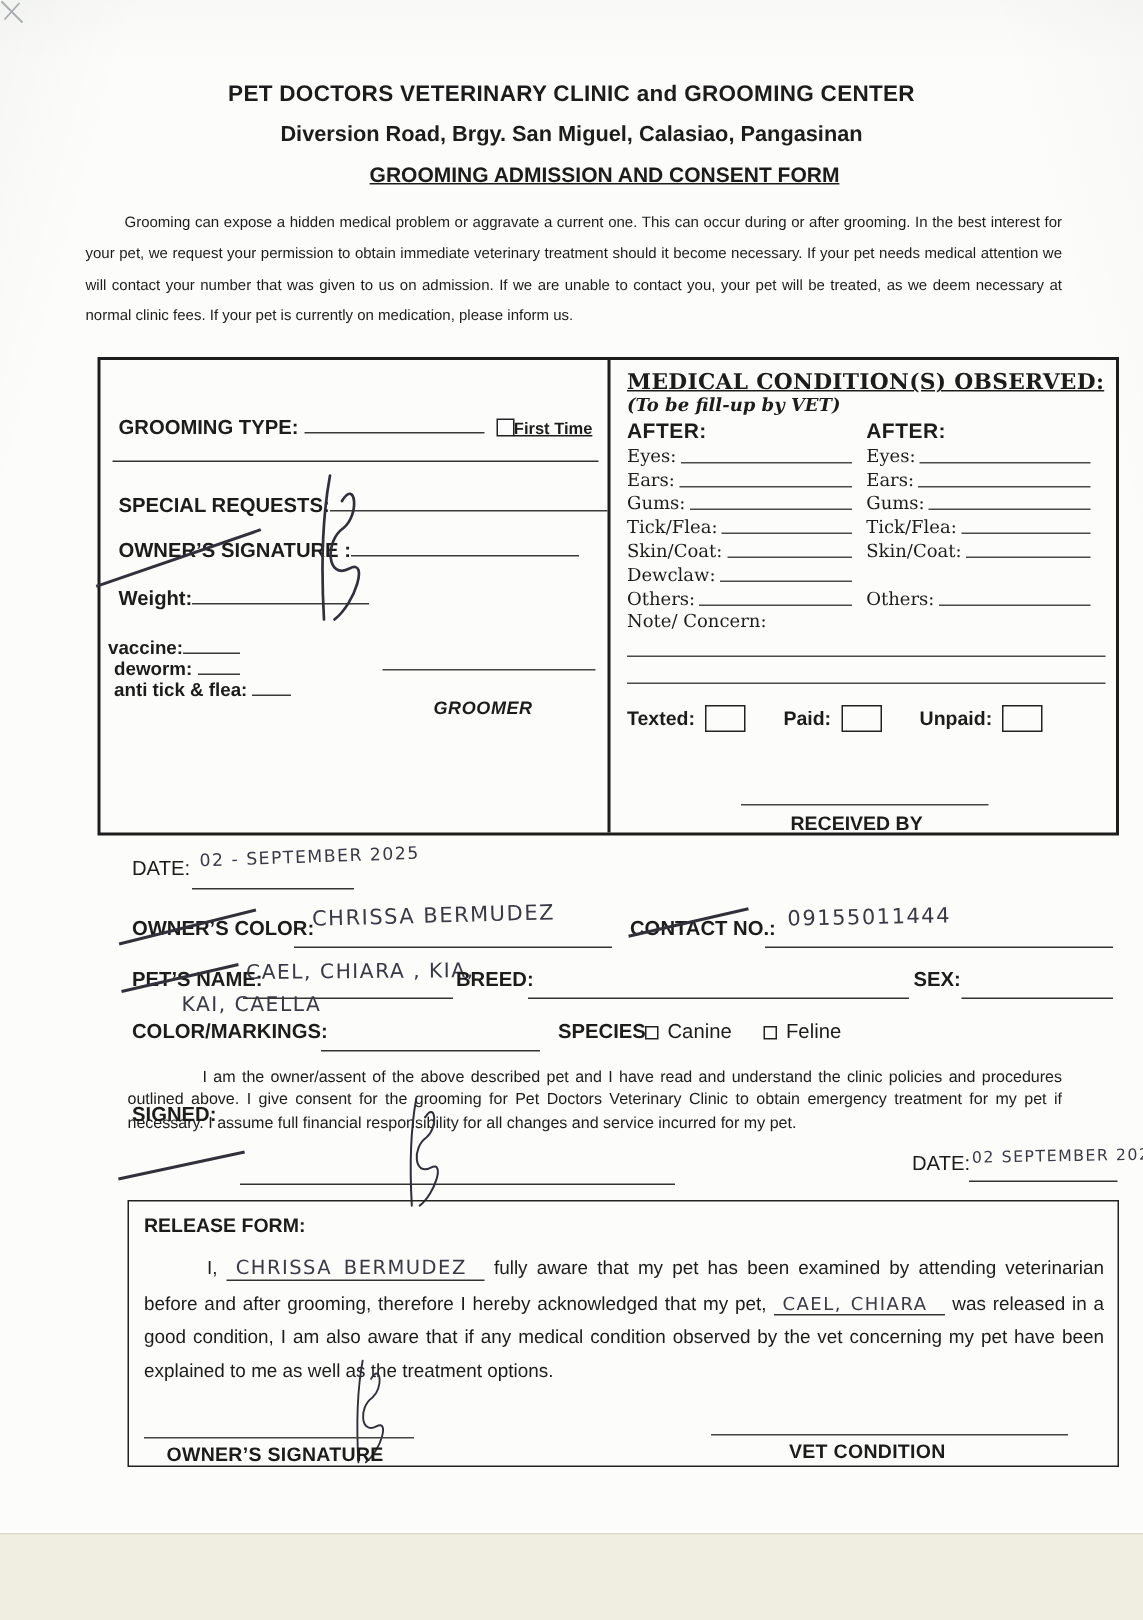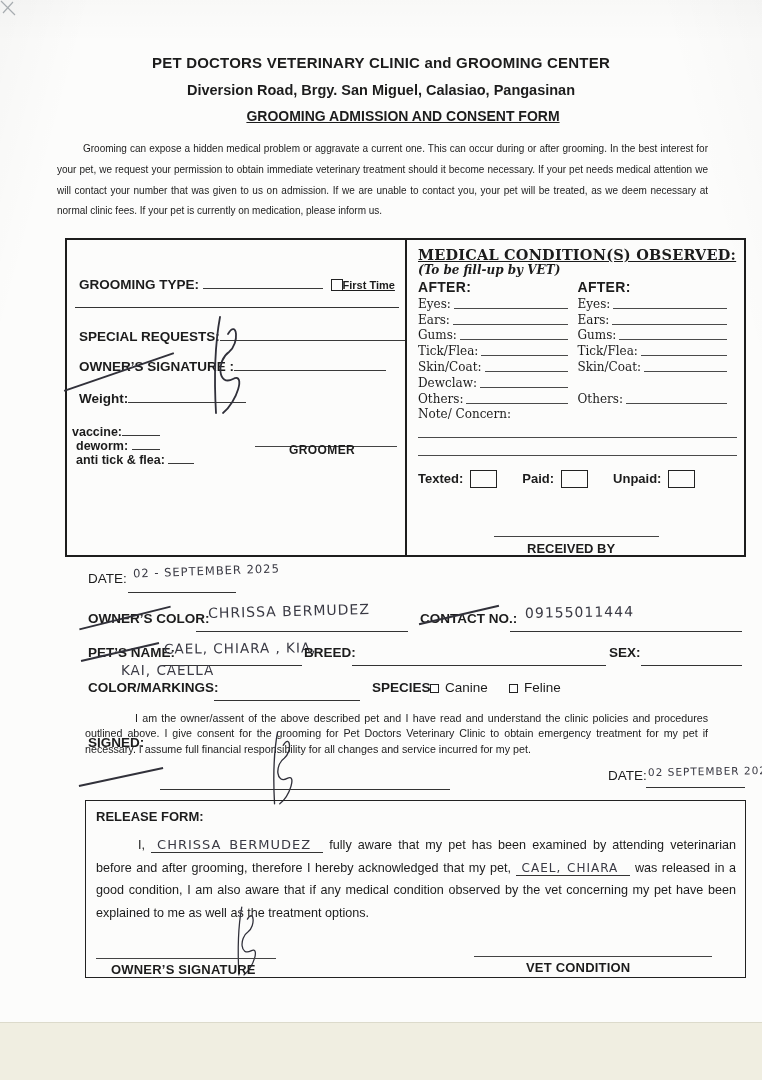--- a/index.html
+++ b/index.html
@@ -104,21 +104,21 @@
       <div class="lrow small-lab" style="left:5px; top:183px;">
         <span>vaccine:</span><span class="line" style="width:38px;"></span>
       </div>
       <div class="lrow small-lab" style="left:9px; top:197px;">
         <span>deworm:</span> <span class="line" style="width:28px;"></span>
       </div>
       <div class="lrow small-lab" style="left:9px; top:211px;">
         <span>anti tick &amp; flea:</span> <span class="line" style="width:26px;"></span>
       </div>
       <div class="abs" style="left:188px; top:206px; width:142px; border-bottom:1.4px solid #444;"></div>
-      <div class="abs b" style="left:222px; top:203px; font-size:12px; letter-spacing:0.4px;">GROOMER</div>
+      <div class="abs b" style="left:222px; top:225px; font-size:12px; letter-spacing:0.4px;font-style:italic;">GROOMER</div>
 
       <svg class="sig abs" style="left:136px; top:74px;" width="46" height="102" viewBox="0 0 46 102">
         <path d="M17 3 C 12 30, 11 64, 13 99"></path>
         <path d="M25 20 C 34 5, 37 29, 26 38 C 13 47, 15 73, 30 65 C 43 58, 34 88, 20 99"></path>
       </svg>
 
       <div class="strike" style="left:-6px; top:131px; width:116px; transform:rotate(-19deg);"></div>
     </div>
 
     <div class="rightcol">

